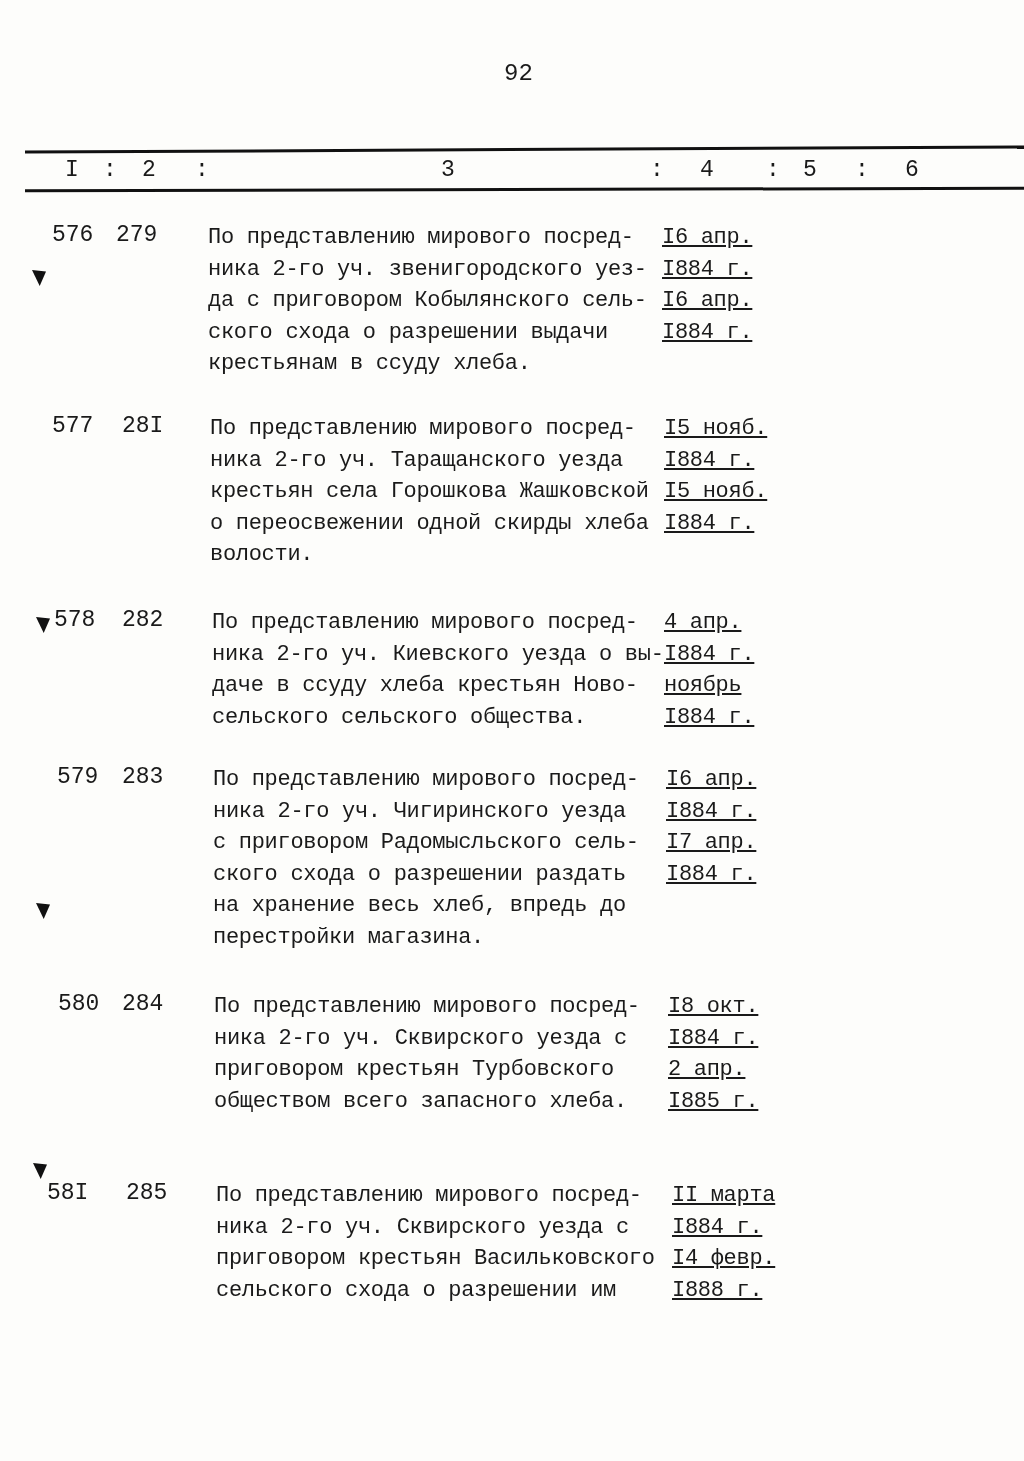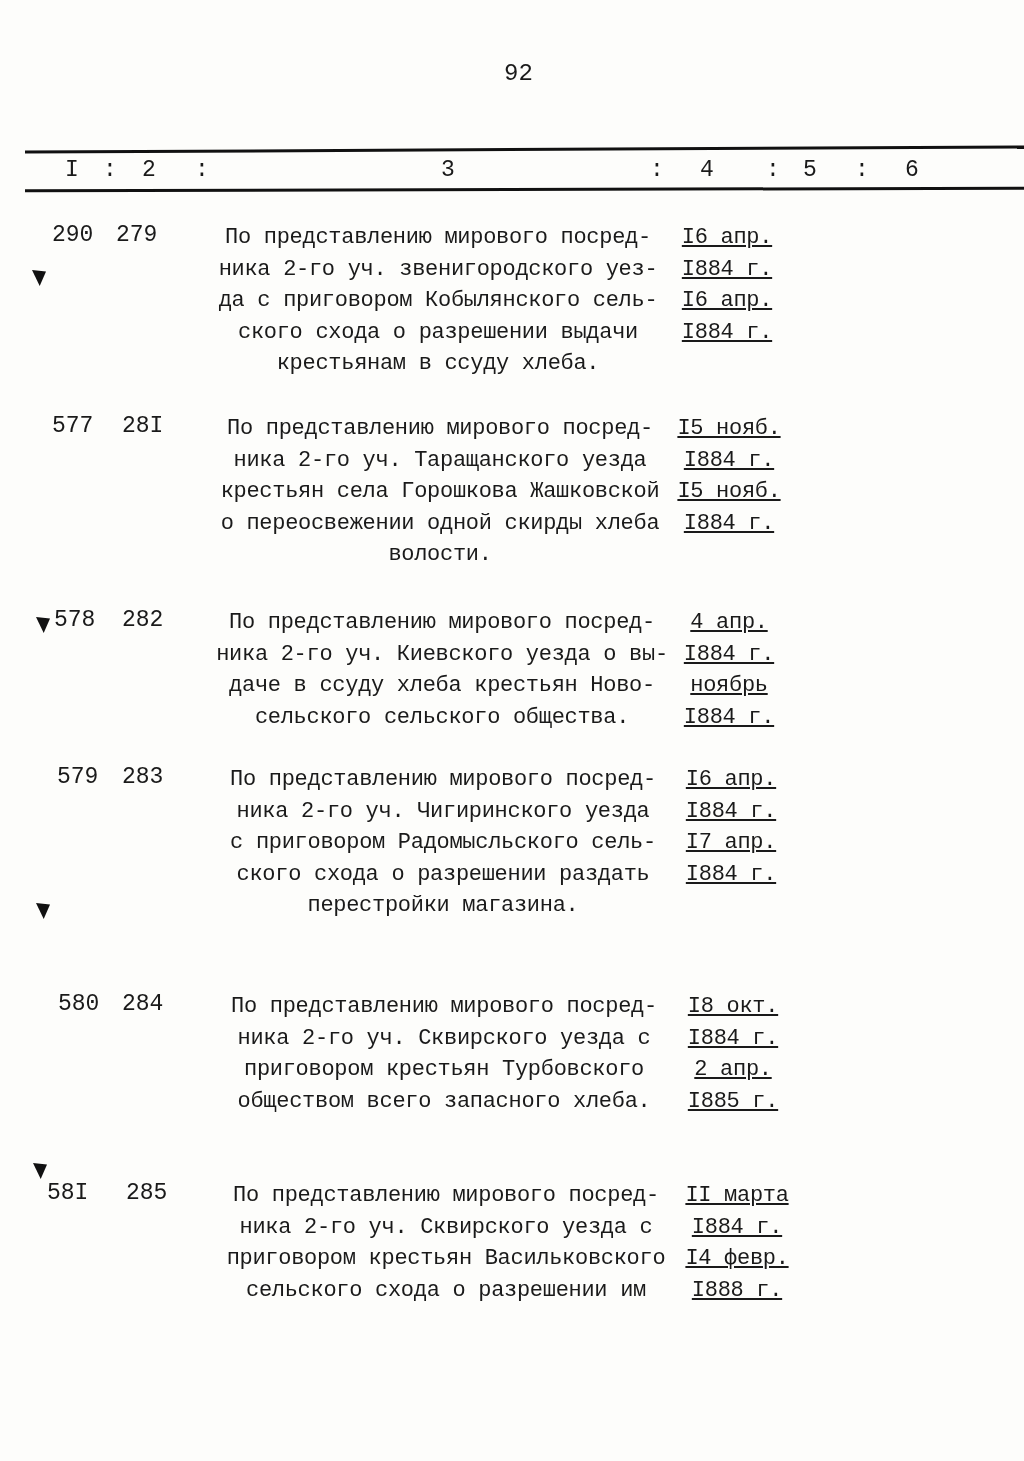--- a/index.html
+++ b/index.html
@@ -31,21 +31,21 @@
   .col1 { left: 52px; }
   .col2 { left: 122px; }
   .desc {
     position: absolute; top: 0; left: 208px; width: 460px;
   }
   .dates {
     position: absolute; top: 0; left: 662px; width: 130px; text-decoration: underline;
   }
   .line {
     display: block; height: 31.5px; line-height: 31.5px;
-    font-size: 22px; white-space: nowrap; letter-spacing: -0.3px; text-align: center;
+    font-size: 22px; white-space: nowrap; letter-spacing: -0.3px;
   }
   .mark {
     position: absolute; width: 14px; height: 16px;
     background: #111;
     clip-path: polygon(0 0, 100% 10%, 55% 100%);
   }
 </style>
 </head>
 <body>
 
@@ -63,21 +63,21 @@
     <span class="hdr" style="left:650px">:</span>
     <span class="hdr" style="left:700px">4</span>
     <span class="hdr" style="left:766px">:</span>
     <span class="hdr" style="left:803px">5</span>
     <span class="hdr" style="left:855px">:</span>
     <span class="hdr" style="left:905px">6</span>
   </div>
   <div class="rule bottom"></div>
 
   <div class="entry" style="top:222px">
-    <span class="col1">290</span>
+    <span class="col1">576</span>
     <span class="col2" style="left:116px">279</span>
     <div class="desc">
       <span class="line">По представлению мирового посред-</span>
       <span class="line">ника 2-го уч. звенигородского уез-</span>
       <span class="line">да с приговором Кобылянского сель-</span>
       <span class="line">ского схода о разрешении выдачи</span>
       <span class="line">крестьянам в ссуду хлеба.</span>
     </div>
     <div class="dates">
       <span class="line">I6 апр.</span>
@@ -125,20 +125,21 @@
   <div class="mark" style="left:36px; top:617px"></div>
 
   <div class="entry" style="top:764px">
     <span class="col1" style="left:57px">579</span>
     <span class="col2">283</span>
     <div class="desc" style="left:213px">
       <span class="line">По представлению мирового посред-</span>
       <span class="line">ника 2-го уч. Чигиринского уезда</span>
       <span class="line">с приговором Радомысльского сель-</span>
       <span class="line">ского схода о разрешении раздать</span>
+      <span class="line">на хранение весь хлеб, впредь до</span>
       <span class="line">перестройки магазина.</span>
     </div>
     <div class="dates" style="left:666px">
       <span class="line">I6 апр.</span>
       <span class="line">I884 г.</span>
       <span class="line">I7 апр.</span>
       <span class="line">I884 г.</span>
     </div>
   </div>
   <div class="mark" style="left:36px; top:903px"></div>

